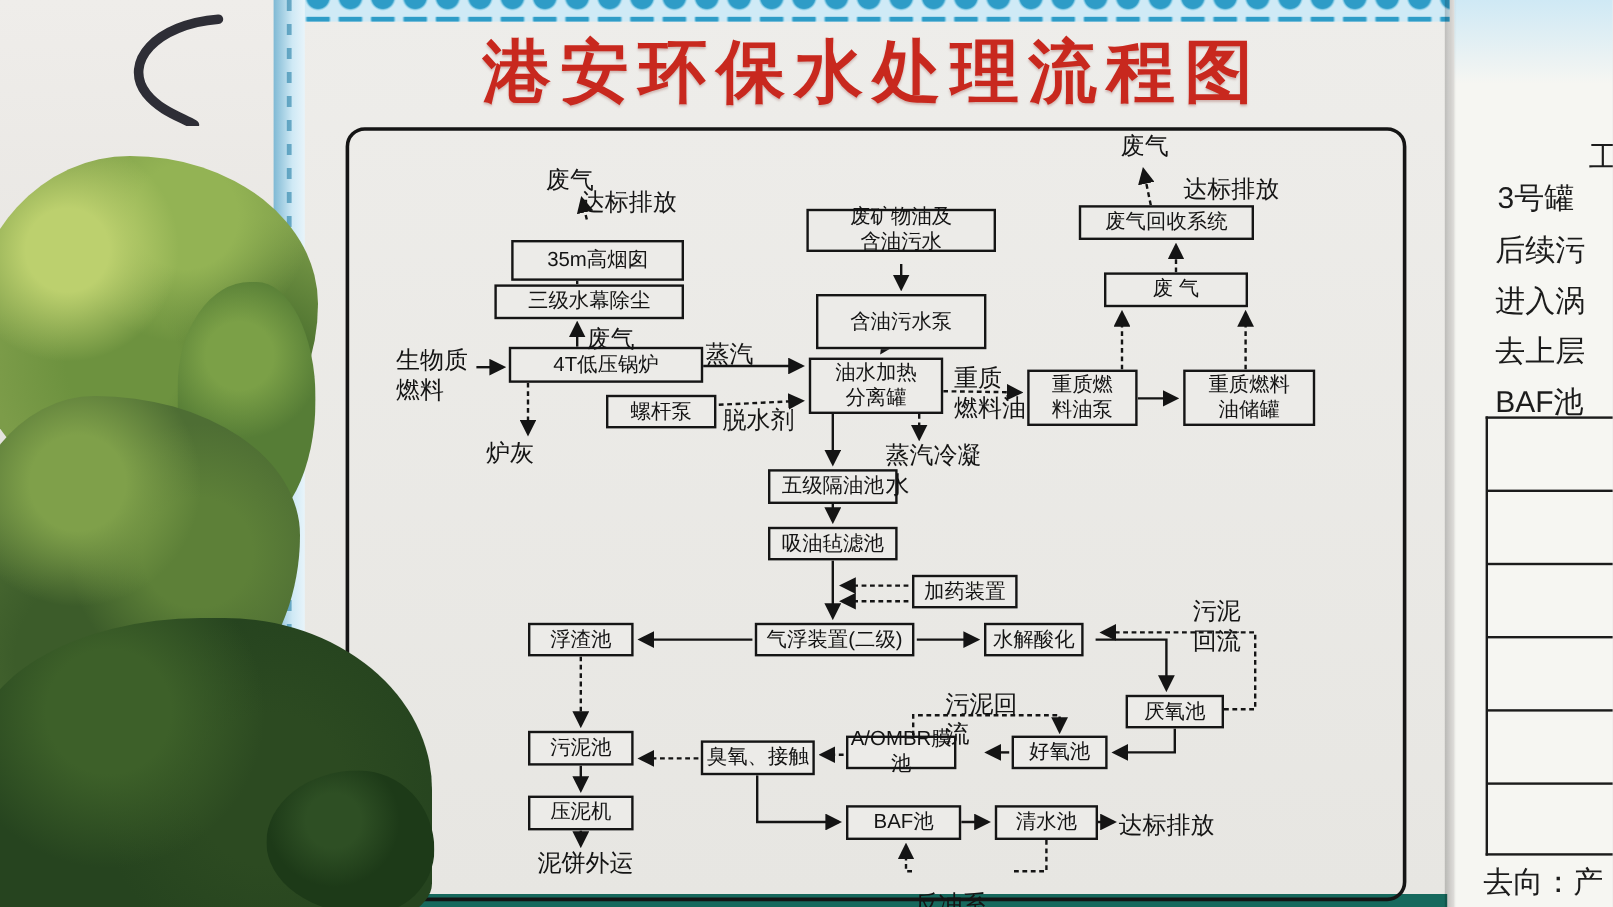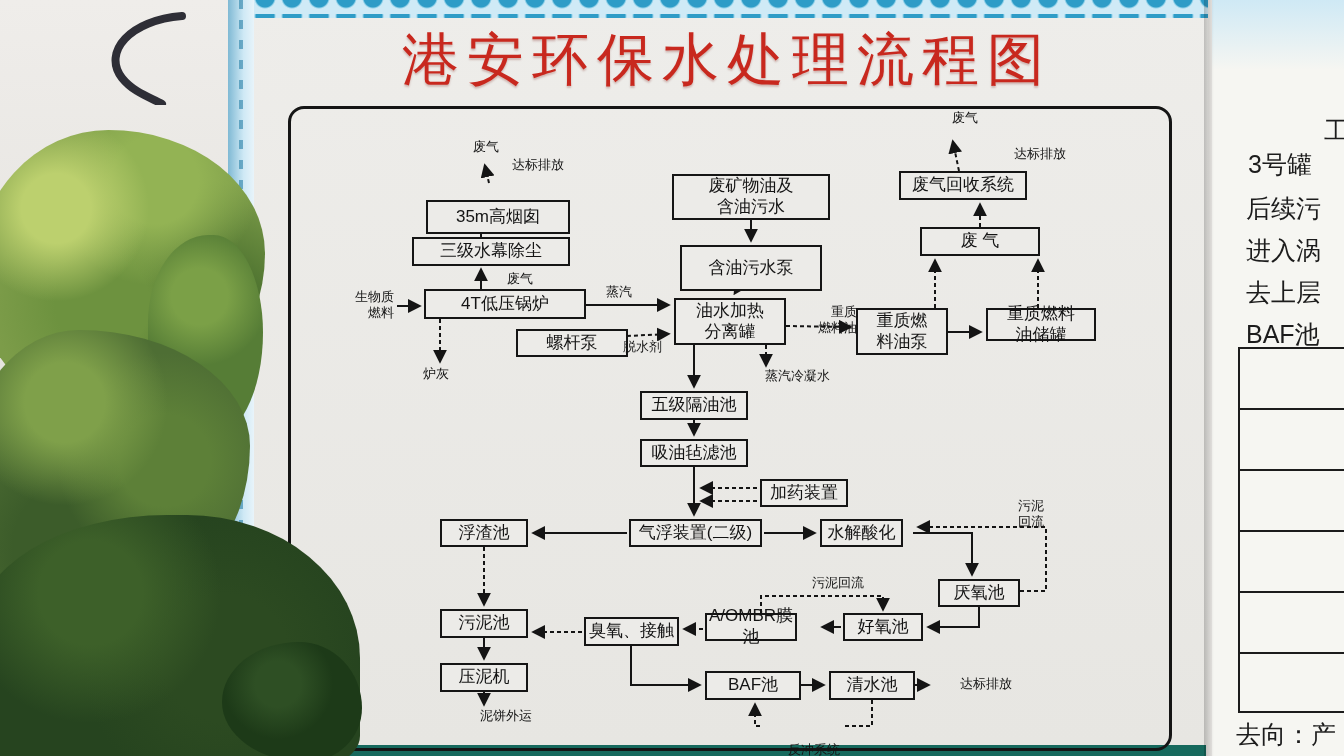--- a/index.html
+++ b/index.html
@@ -34,28 +34,28 @@
       background-size:27px 18px;background-position:0 -4px;}
   .left-edge{left:228px;top:0;width:26px;height:756px;z-index:2;
       background-image:repeating-linear-gradient(180deg,rgba(23,118,160,.55) 0 9px,transparent 9px 20px),
                        linear-gradient(90deg,#7fb9d4,#cfe9f5 60%,#e8f4fa);
       background-size:4px 100%,100% 100%;background-position:11px 0,0 0;background-repeat:no-repeat;}
   .seam{left:1204px;top:0;width:10px;height:756px;background:linear-gradient(90deg,rgba(0,0,0,.20),rgba(0,0,0,0));z-index:3;}
   .right-panel{left:1212px;top:0;width:132px;height:756px;background:#f6f6f2;z-index:1;}
   .right-top{left:1212px;top:0;width:132px;height:70px;background:linear-gradient(180deg,#cfe9f5,rgba(207,233,245,0));z-index:2;}
   .bottom-strip{left:345px;top:745px;width:861px;height:11px;background:#16695d;z-index:2;}
   
-  .title{left:288px;top:22px;width:878px;text-align:center;font-size:57px;font-weight:400;
+  .title{left:288px;top:22px;width:878px;text-align:center;font-size:57px;font-weight:700;
       letter-spacing:8px;color:#c8281e;z-index:4;text-shadow:0 2px 2px rgba(120,20,10,.25);}
   .flow-border{left:288px;top:106px;width:878px;height:639px;border:3px solid #151515;border-radius:16px;z-index:4;}
   
   .node{display:flex;align-items:center;justify-content:center;box-sizing:border-box;
       border:2px solid #151515;background:#ecebe8;color:#141414;font-size:17px;line-height:1.22;
       text-align:center;white-space:pre-line;z-index:5;}
-  .lbl{color:#141414;font-size:13px;line-height:1.25;text-align:right;white-space:pre-line;z-index:5;}
+  .lbl{color:#141414;font-size:20px;line-height:1.25;text-align:left;white-space:pre-line;z-index:5;}
   svg.arrows{left:0;top:0;width:1344px;height:756px;z-index:4;pointer-events:none;}
   
   .side-line{color:#1c1c1c;font-size:25px;white-space:nowrap;z-index:5;}
   .side-table{left:1238px;top:347px;width:106px;height:366px;border:2px solid #1c1c1c;border-right:none;z-index:5;box-sizing:border-box;}
   .side-row{height:59px;border-bottom:2px solid #1c1c1c;}
   .side-row:last-child{border-bottom:none;}
   .bracket{left:92px;top:10px;z-index:1;}
 </style>
 </head>
 <body>
@@ -72,32 +72,32 @@
 <div class="abs right-top"></div>
 <div class="abs seam"></div>
 <div class="abs bottom-strip"></div>
 
 <div class="abs title">港安环保水处理流程图</div>
 <div class="abs flow-border"></div>
 
 <div class="abs node" style="left:426px;top:200px;width:144px;height:34px">35m高烟囱</div>
 <div class="abs node" style="left:412px;top:237px;width:158px;height:29px">三级水幕除尘</div>
 <div class="abs node" style="left:424px;top:289px;width:162px;height:30px">4T低压锅炉</div>
-<div class="abs node" style="left:516px;top:329px;width:112px;height:28px">螺杆泵</div>
-<div class="abs node" style="left:672px;top:174px;width:158px;height:46px">废矿物油及
+<div class="abs node" style="left:505px;top:329px;width:92px;height:28px">螺杆泵</div>
+<div class="abs node" style="left:672px;top:174px;width:158px;height:36px">废矿物油及
 含油污水</div>
 <div class="abs node" style="left:680px;top:245px;width:142px;height:46px">含油污水泵</div>
 <div class="abs node" style="left:674px;top:298px;width:112px;height:47px">油水加热
 分离罐</div>
 <div class="abs node" style="left:856px;top:308px;width:92px;height:47px">重质燃
 料油泵</div>
-<div class="abs node" style="left:986px;top:308px;width:110px;height:33px">重质燃料
+<div class="abs node" style="left:986px;top:308px;width:110px;height:47px">重质燃料
 油储罐</div>
 <div class="abs node" style="left:920px;top:227px;width:120px;height:29px">废  气</div>
-<div class="abs node" style="left:899px;top:171px;width:128px;height:29px">废气回收系统</div>
+<div class="abs node" style="left:899px;top:171px;width:146px;height:29px">废气回收系统</div>
 <div class="abs node" style="left:640px;top:391px;width:108px;height:29px">五级隔油池</div>
 <div class="abs node" style="left:640px;top:439px;width:108px;height:28px">吸油毡滤池</div>
 <div class="abs node" style="left:760px;top:479px;width:88px;height:28px">加药装置</div>
 <div class="abs node" style="left:629px;top:519px;width:133px;height:28px">气浮装置(二级)</div>
 <div class="abs node" style="left:440px;top:519px;width:88px;height:28px">浮渣池</div>
 <div class="abs node" style="left:820px;top:519px;width:83px;height:28px">水解酸化</div>
 <div class="abs node" style="left:938px;top:579px;width:82px;height:28px">厌氧池</div>
 <div class="abs node" style="left:843px;top:613px;width:80px;height:28px">好氧池</div>
 <div class="abs node" style="left:705px;top:613px;width:92px;height:28px">A/OMBR膜池</div>
 <div class="abs node" style="left:584px;top:617px;width:95px;height:29px">臭氧、接触</div>

